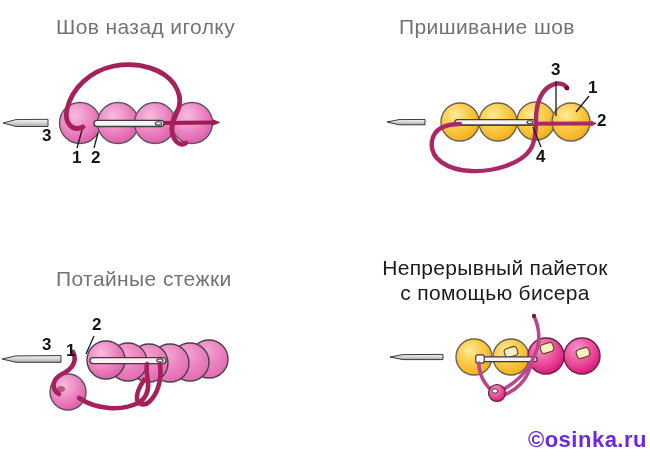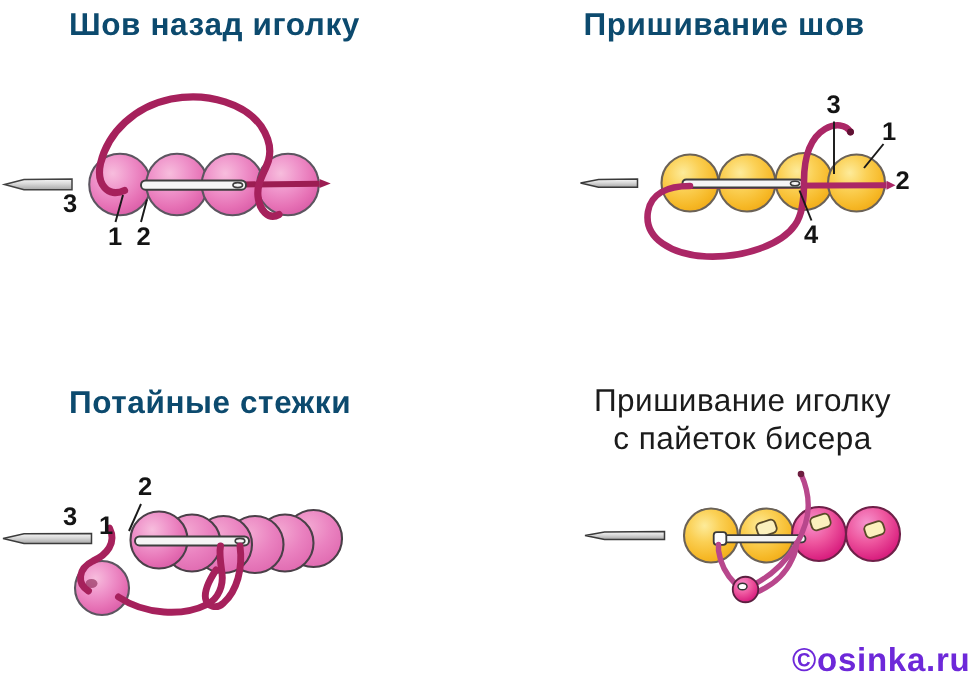--- a/index.html
+++ b/index.html
@@ -1,20 +1,20 @@
 <!DOCTYPE html>
 <html><head>
 <meta charset="utf-8">
 <style>
   html,body{margin:0;padding:0;background:#ffffff;}
   .canvas{position:relative;width:650px;height:456px;background:#ffffff;overflow:hidden;
           font-family:"Liberation Sans",sans-serif;}
   .quad{position:absolute;width:325px;height:228px;}
   .quad svg{position:absolute;left:0;top:0;}
-  .title{position:absolute;margin:4px;font-size:21px;font-weight:700;color:#0c4a6e;
+  .title{position:absolute;margin:14px;font-size:21px;font-weight:400;color:#737373;
          letter-spacing:.4px;white-space:nowrap;line-height:24px;}
   .title2{position:absolute;font-size:21px;font-weight:400;color:#1b1b1b;
           letter-spacing:.3px;text-align:center;line-height:25px;}
   .num{position:absolute;font-size:17px;font-weight:700;color:#141414;line-height:18px;}
   .watermark{position:absolute;right:3px;top:427px;font-size:22px;font-weight:700;
              color:#6d28d9;letter-spacing:.5px;}
 </style>
 </head>
 <body>
 
@@ -157,22 +157,22 @@
         <line x1="94" y1="108" x2="86" y2="126" stroke="#1a1a1a" stroke-width="1.3"></line>
       </g>
     </svg>
     <span class="num" style="left:42px;top:108px">3</span>
     <span class="num" style="left:66px;top:114px">1</span>
     <span class="num" style="left:92px;top:88px">2</span>
   </section>
 
   <section class="quad" style="left:325px;top:228px">
     <div class="title2" style="left:55px;top:27px;width:230px">
-      <div>Пришивание иголку</div>
-      <div>с пайеток бисера</div>
+      <div>Непрерывный пайеток</div>
+      <div>с помощью бисера</div>
     </div>
     <svg width="325" height="228" viewBox="0 0 325 228">
       <g>
         <polygon points="65,129 78,126.6 118,126.4 118,131.6 78,131.6" fill="url(#gNeedle)" stroke="#3a3a3a" stroke-width="1"></polygon>
       </g>
       <g>
         <circle cx="149" cy="129" r="18" fill="url(#gYellow)" stroke="#6b6257" stroke-width="1.4"></circle>
         <circle cx="186" cy="129" r="18" fill="url(#gYellow)" stroke="#6b6257" stroke-width="1.4"></circle>
         <circle cx="221" cy="128" r="18" fill="url(#gMagenta)" stroke="#6e2048" stroke-width="1.4"></circle>
         <circle cx="257" cy="128" r="18" fill="url(#gMagenta)" stroke="#6e2048" stroke-width="1.4"></circle>

